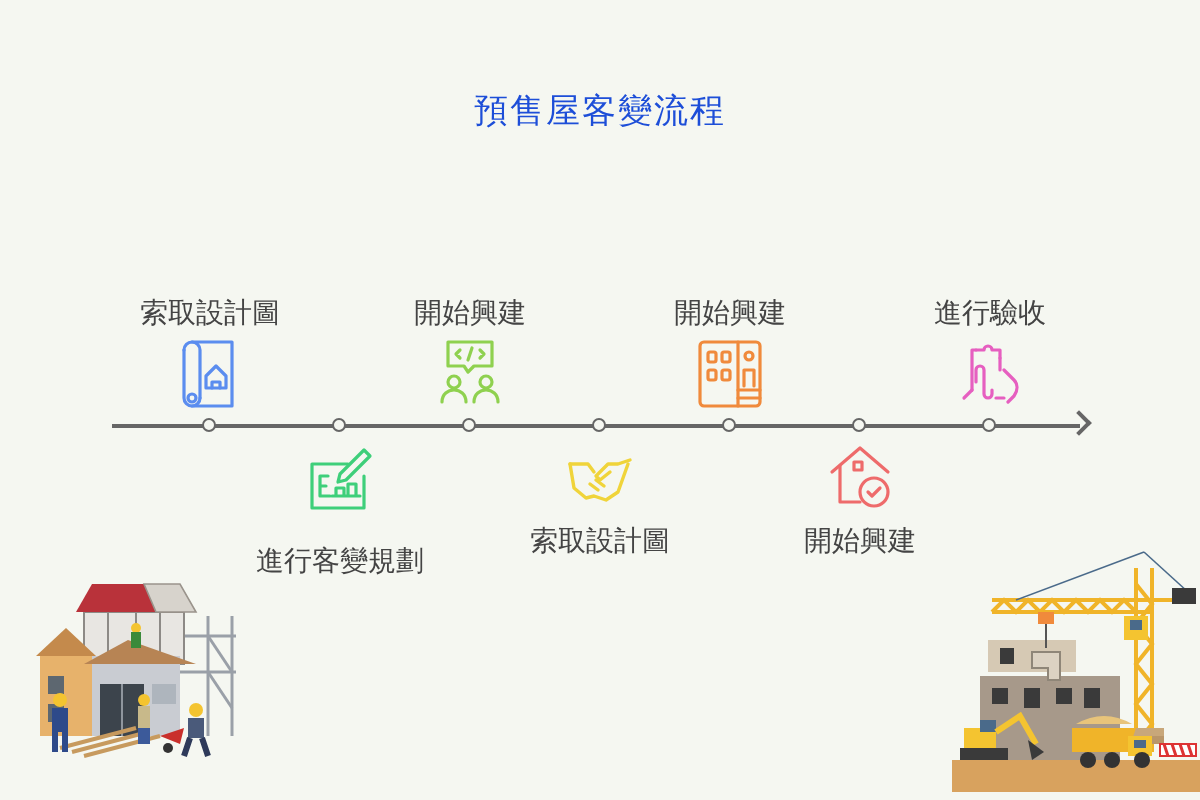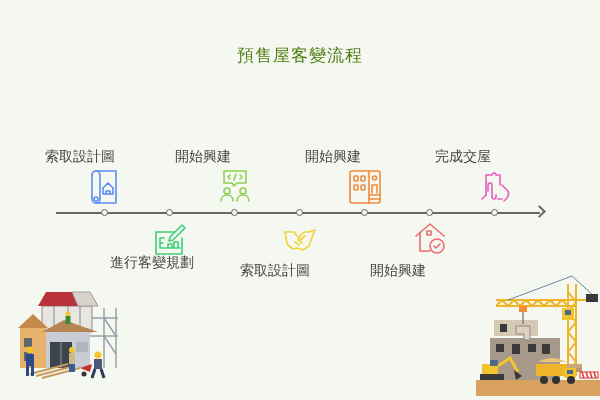--- a/index.html
+++ b/index.html
@@ -4,37 +4,37 @@
 <style>
   html, body { margin: 0; padding: 0; }
   body {
     width: 600px; height: 400px; overflow: hidden;
     background: #f5f7f1;
     font-family: "DejaVu Sans", "Liberation Sans", sans-serif;
     position: relative;
   }
   .title {
     position: absolute; left: 0; width: 600px; top: 44px;
-    text-align: center; font-size: 17px; color: #4d7c0f; letter-spacing: 1px;
+    text-align: center; font-size: 17px; color: #1d4ed8; letter-spacing: 1px;
   }
   .timeline-line {
     position: absolute; left: 56px; top: 212px; width: 484px; height: 2px;
     background: #666;
   }
   .timeline-arrow {
     position: absolute; left: 535px; top: 207px; width: 7px; height: 7px;
     border-top: 2px solid #666; border-right: 2px solid #666;
     transform: rotate(45deg);
   }
   .dot {
     position: absolute; width: 5px; height: 5px; border-radius: 50%;
     border: 1.5px solid #666; background: #f5f7f1; top: 209px;
   }
   .step-label {
-    position: absolute; width: 120px; 
+    position: absolute; width: 120px; text-align: center;
     font-size: 14px; color: #444;
   }
   .step-icon {
     position: absolute; width: 36px; height: 36px;
   }
   .step-icon svg { width: 36px; height: 36px; display: block; }
   .illus { position: absolute; }
   .illus svg { display: block; }
 </style>
 </head>
@@ -65,21 +65,21 @@
 </div>
 
 <div class="step-icon" style="left:152px; top:222px">
   <svg viewBox="0 0 36 36" fill="none" stroke="#3ecf7a" stroke-width="1.6" stroke-linejoin="round" stroke-linecap="round">
     <path d="M22 10H4v22h26V16"></path>
     <path d="M8 16h4M8 16v10h5M8 21h3"></path>
     <path d="M16 26v-4h4v4M22 26v-6h4v6M14 26h14"></path>
     <path d="M30 3l3 3-12 12-4 1 1-4z"></path>
   </svg>
 </div>
-<div class="step-label" style="left:110px; top:254px">進行客變規劃</div>
+<div class="step-label" style="left:110px; top:272px">進行客變規劃</div>
 
 <div class="step-label" style="left:175px; top:148px">開始興建</div>
 <div class="step-icon" style="left:217px; top:169px">
   <svg viewBox="0 0 36 36" fill="none" stroke="#8fd14f" stroke-width="1.6" stroke-linejoin="round" stroke-linecap="round">
     <path d="M7 2h22v12h-9l-3 3-2-3H7z"></path>
     <path d="M13 6l-2 2 2 2M23 6l2 2-2 2M19 5l-2 6"></path>
     <circle cx="10" cy="22" r="3"></circle>
     <path d="M4 32c0-4 3-6 6-6s6 2 6 6"></path>
     <circle cx="26" cy="22" r="3"></circle>
     <path d="M20 32c0-4 3-6 6-6s6 2 6 6"></path>
@@ -115,21 +115,21 @@
   <svg viewBox="0 0 36 36" fill="none" stroke="#ee6b6b" stroke-width="1.6" stroke-linejoin="round" stroke-linecap="round">
     <path d="M4 16L18 4l14 12"></path>
     <path d="M8 13v18h10"></path>
     <rect x="15" y="11" width="4" height="4"></rect>
     <circle cx="25" cy="26" r="7"></circle>
     <path d="M22 26l2 2 4-4"></path>
   </svg>
 </div>
 <div class="step-label" style="left:370px; top:262px">開始興建</div>
 
-<div class="step-label" style="left:435px; top:148px">完成交屋</div>
+<div class="step-label" style="left:435px; top:148px">進行驗收</div>
 <div class="step-icon" style="left:478px; top:169px">
   <svg viewBox="0 0 36 36" fill="none" stroke="#e65fc0" stroke-width="1.6" stroke-linejoin="round" stroke-linecap="round">
     <path d="M10 6h4a2 2 0 0 1 4 0h4v4"></path>
     <path d="M8 26V6h2M22 10v6"></path>
     <path d="M10 22v-6a2 2 0 0 1 4 0v12a2 2 0 0 0 4 0v-2"></path>
     <path d="M4 30l4-4"></path>
     <path d="M24 16l5 5c2 2 2 5 0 8l-3 3"></path>
     <path d="M20 30h4"></path>
   </svg>
 </div>

